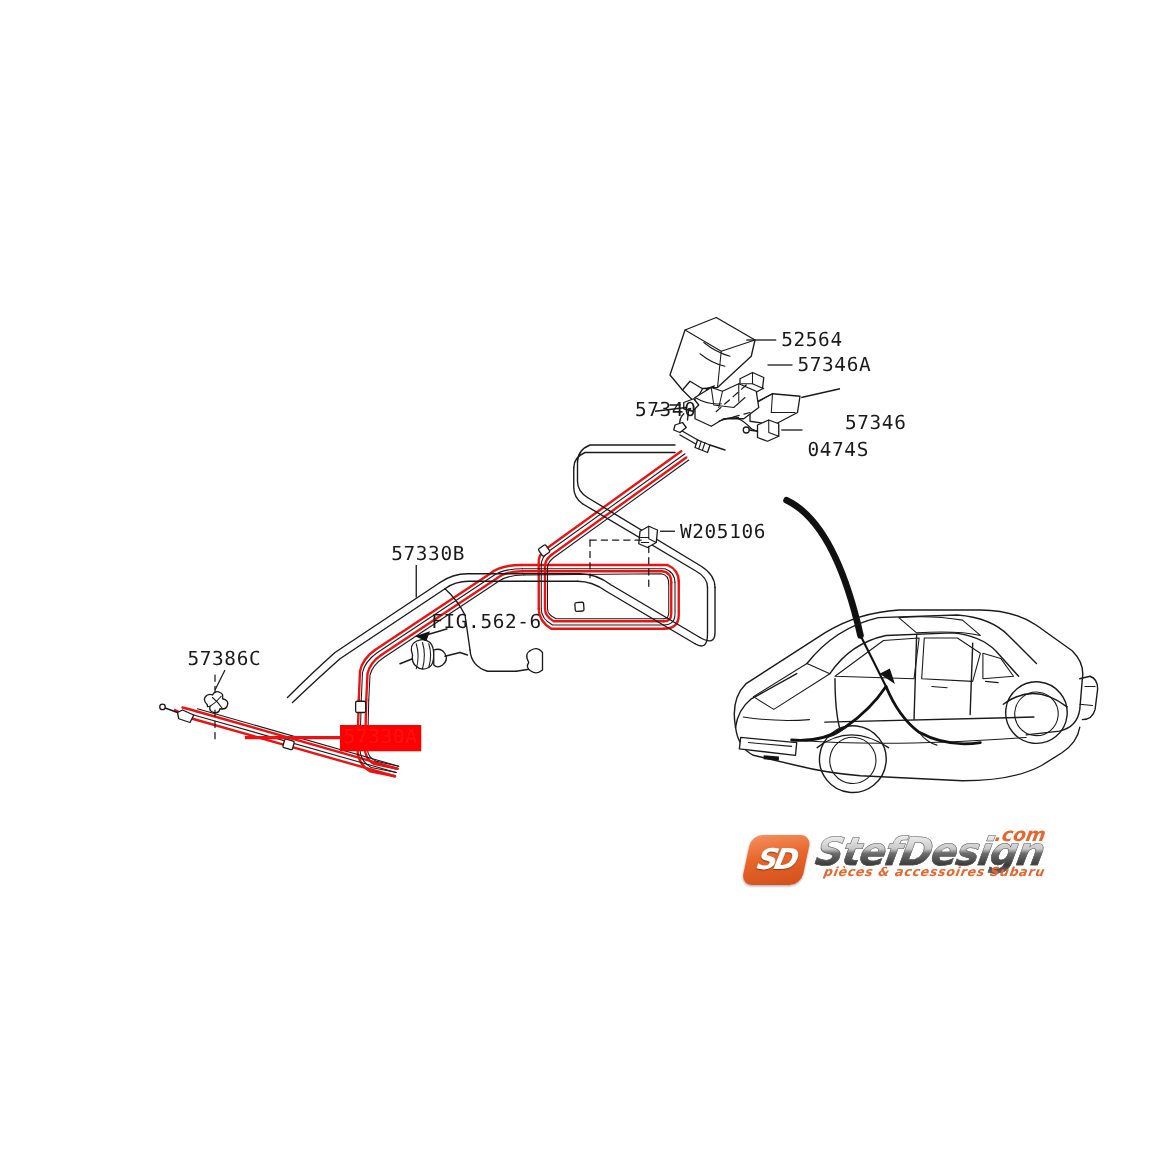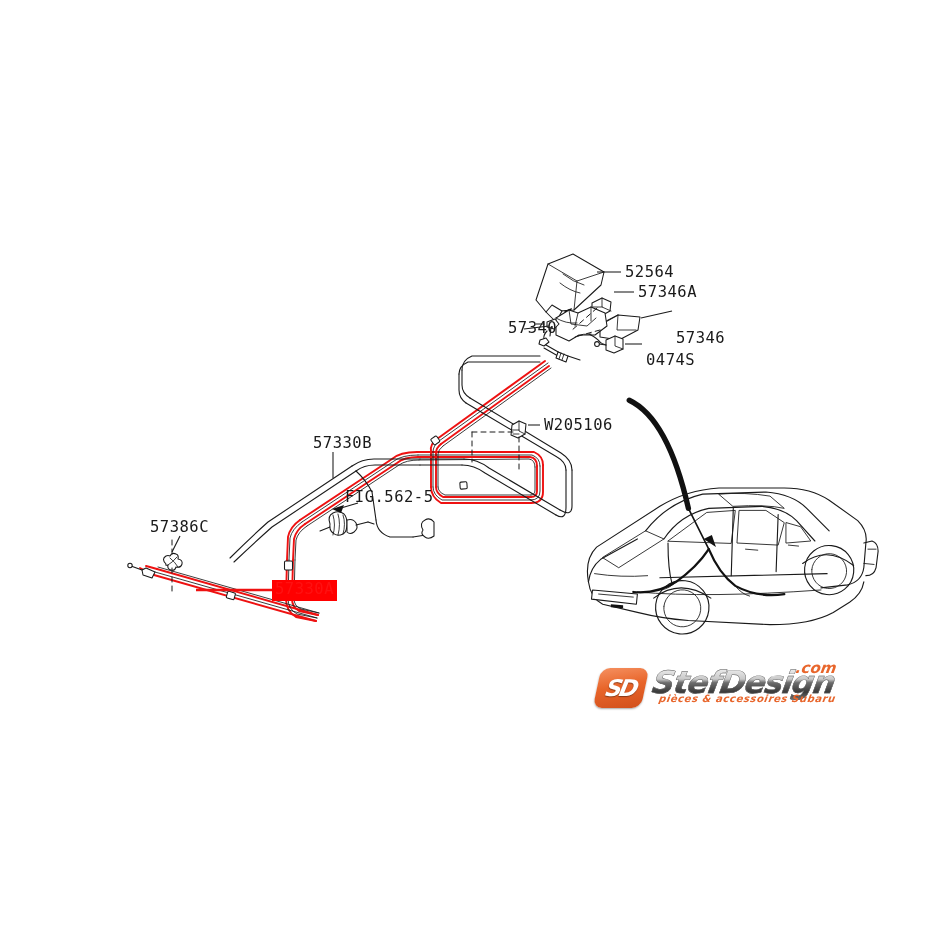--- a/index.html
+++ b/index.html
@@ -361,21 +361,21 @@
 
   </svg>
 
   <div class="lbl" style="left:625px;top:265px;">52564</div>
   <div class="lbl" style="left:638px;top:285px;">57346A</div>
   <div class="lbl" style="left:676px;top:304px;margin-top:27px;">57346</div>
   <div class="lbl" style="left:646px;top:337px;margin-top:16px;">0474S</div>
   <div class="lbl" style="left:477px;top:321px;margin-left:31px;">57340</div>
   <div class="lbl" style="left:544px;top:418px;text-align:right;">W205106</div>
   <div class="lbl" style="left:313px;top:436px;">57330B</div>
-  <div class="lbl" style="left:345px;top:490px;">FIG.562-5</div>
+  <div class="lbl" style="left:345px;top:490px;">FIG.562-6</div>
   <div class="lbl" style="left:150px;top:520px;">57386C</div>
   <div class="lbl hl" style="left:272px;top:580px;">57330A</div>
 
   <div id="logo">
     <div class="logo-mark">
       <div class="sd">SD</div>
     </div>
     <div class="logo-word">StefDesign</div>
     <div class="logo-dotcom">.com</div>
     <div class="logo-tagline">pièces &amp; accessoires Subaru</div>

